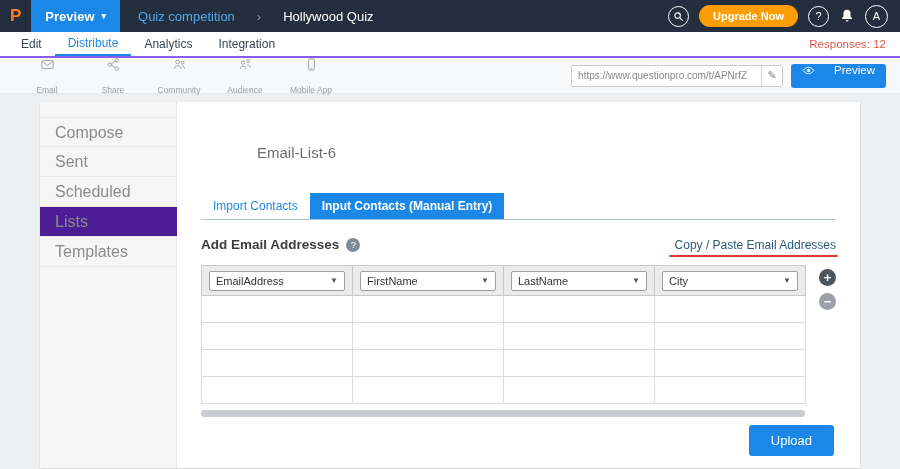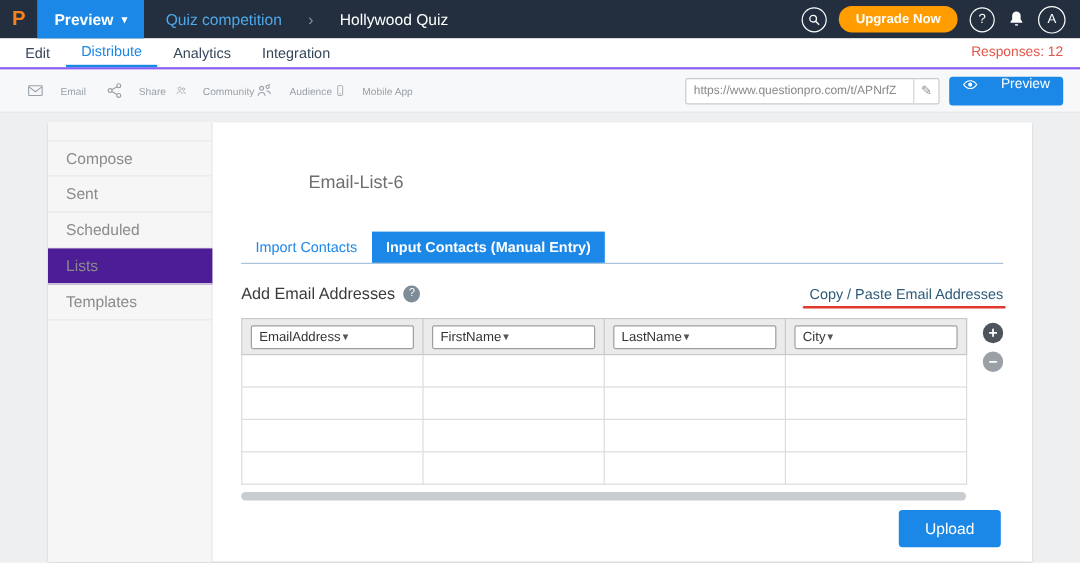--- a/index.html
+++ b/index.html
@@ -22,53 +22,53 @@
   .avatar{width:23px;height:23px;border:1px solid #fff;border-radius:50%;display:flex;align-items:center;justify-content:center;font-size:11px;color:#fff;cursor:pointer}
 
   
   .nav{height:26px;background:#fff;border-bottom:2px solid #8b5cf6;display:flex;align-items:center;padding-left:8px}
   .nav-tab{font-size:12px;color:#36465a;padding:0 13px;height:100%;display:flex;align-items:center;cursor:pointer}
   .nav-tab.active{color:#1b87e6;font-weight:normal;border-bottom:2px solid #1b87e6}
   .responses{margin-left:auto;font-size:11.5px;color:#e0564a;padding-right:14px}
 
   
   .toolbar{height:36px;background:#f7f8f9;border-bottom:1px solid #e4e6e8;display:flex;align-items:center;padding:0 14px}
-  .tool-item{width:66px;display:flex;flex-direction:row;align-items:center;justify-content:center;gap:13px;color:#99a1a9;cursor:pointer}
+  .tool-item{width:66px;display:flex;flex-direction:column;align-items:center;justify-content:center;gap:13px;color:#99a1a9;cursor:pointer}
   .tool-item svg{width:15px;height:15px}
   .tool-label{font-size:8.5px;white-space:nowrap}
   .toolbar-right{margin-left:auto;display:flex;align-items:center;gap:8px}
   .url-box{display:flex;align-items:center;background:#fff;border:1px solid #ccc;border-radius:2px;height:22px;width:212px}
   .url-input{border:0;outline:0;flex:1;font-size:10px;color:#888;padding:0 6px;font-family:inherit;background:transparent;min-width:0}
   .pencil{border-left:1px solid #d5d5d5;width:21px;height:100%;display:flex;align-items:center;justify-content:center;color:#8a8a8a;font-size:11px;cursor:pointer}
   .preview-btn{background:#1b87e6;color:#fff;font-size:11.5px;border:0;border-radius:3px;height:24px;padding:0 11px;display:flex;align-items:flex-start;gap:19px;cursor:pointer;font-family:Liberation Sans, sans-serif}
   .preview-btn svg{width:13px;height:13px}
 
   
   .main{display:flex;margin:8px 40px 0;background:#fff;box-shadow:0 1px 2px rgba(0,0,0,.15);height:366px}
   .sidebar{width:155px;background:#f6f6f6;border-right:1px solid #e6e6e6;padding-top:15px}
-  .side-item{height:30px;line-height:29px;padding-left:15px;font-size:13px;color:#8b8b8b;border-bottom:1px solid #e9e9e9;cursor:pointer}
+  .side-item{height:30px;line-height:29px;padding-left:15px;font-size:16px;color:#8b8b8b;border-bottom:1px solid #e9e9e9;cursor:pointer}
   .side-item:first-child{border-top:1px solid #e9e9e9}
   .side-item.active{background:#4c1d95;margin-right:-1px}
 
   .content{flex:1;position:relative;padding:0 24px}
   .list-title{margin:42px 0 0 56px;font-size:15px;color:#6d6e71}
   .tabs{display:flex;margin-top:32px;border-bottom:1px solid #a9c4da}
   .tab{font-size:12px;padding:6px 12px;color:#1b87e6;cursor:pointer;white-space:nowrap}
   .tab.active{background:#1b87e6;color:#fff;font-weight:bold}
   .section-row{display:flex;align-items:center;margin-top:17px}
-  .section-title{font-size:13.5px;color:#3c3c3c;font-weight:normal}
+  .section-title{font-size:13.5px;color:#3c3c3c;font-weight:bold}
   .help-circle{width:14px;height:14px;border-radius:50%;background:#7d8c97;color:#fff;font-size:9.5px;display:inline-flex;align-items:center;justify-content:center;margin-left:7px;cursor:pointer}
   .copy-link{margin-left:auto;font-size:12px;color:#2d5b7a;cursor:pointer;position:relative}
   .annotation-underline{position:absolute;left:-6px;right:-2px;top:calc(100% + 3px);height:2px;background:#e0392e;border-radius:2px}
 
   .grid-wrap{display:flex;align-items:flex-start;margin-top:13px}
   table.contacts{border-collapse:collapse}
   .contacts th{background:#ebebeb;border:1px solid #c9c9c9;width:150px;height:30px;padding:0 7px;text-align:left;font-weight:normal}
   .contacts td{border:1px solid #dcdcdc;height:27px;background:#fff}
-  .select-box{display:flex;align-items:center;background:#fff;border:1px solid #9f9f9f;border-radius:2px;height:20px;padding:0 6px;font-size:11px;color:#333;width:136px;cursor:pointer}
+  .select-box{display:flex;align-items:center;justify-content:space-between;background:#fff;border:1px solid #9f9f9f;border-radius:2px;height:20px;padding:0 6px;font-size:11px;color:#333;width:136px;cursor:pointer}
   .select-caret{font-size:8px;color:#555}
   .row-controls{display:flex;flex-direction:column;gap:7px;margin-left:13px;padding-top:4px}
   .ctrl-btn{width:17px;height:17px;border-radius:50%;color:#fff;font-size:13px;display:flex;align-items:center;justify-content:center;cursor:pointer;line-height:1;font-weight:bold}
   .ctrl-add{background:#4d545b}
   .ctrl-remove{background:#9aa0a6}
   .hscroll{width:604px;height:7px;background:#c9cdd1;border-radius:4px;margin-top:6px;cursor:pointer}
 
   .upload-btn{position:absolute;right:26px;bottom:12px;background:#1b87e6;color:#fff;border:0;border-radius:3px;font-size:13px;padding:8px 22px;cursor:pointer;font-family:inherit}
 </style>
 </head>

